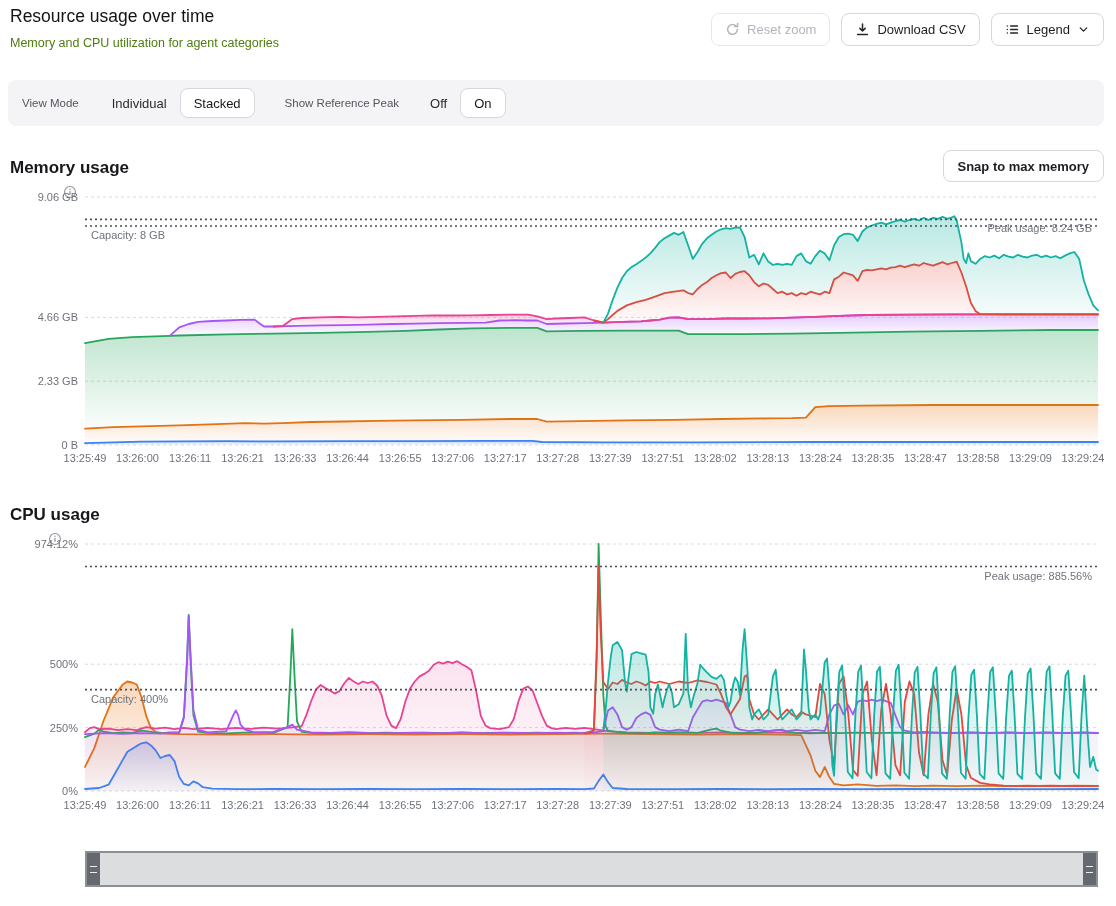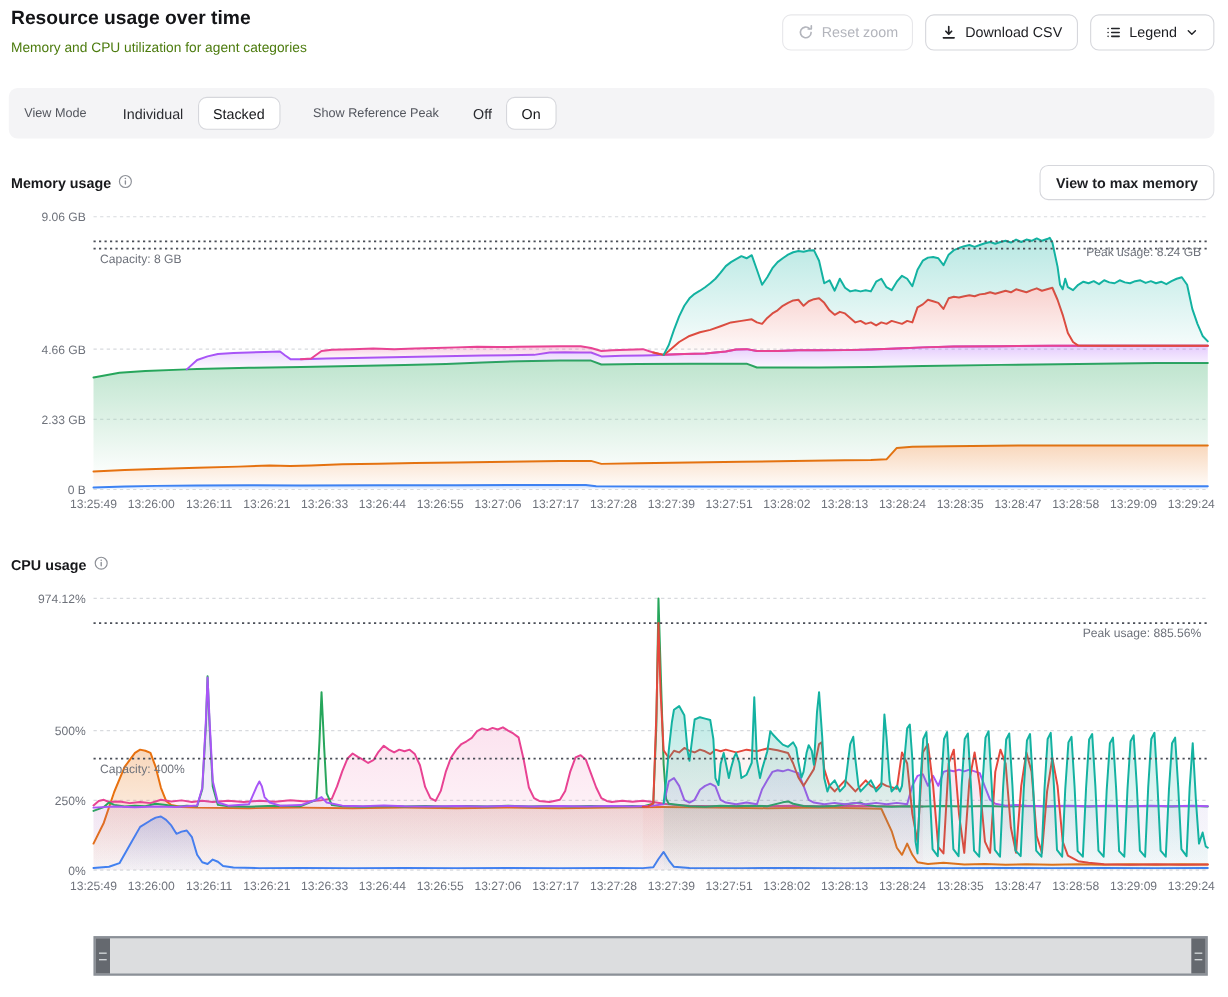--- a/index.html
+++ b/index.html
@@ -1,34 +1,34 @@
 <!DOCTYPE html>
 <html><head>
 <meta charset="utf-8">
 <style>
   html,body{margin:0;padding:0;background:#fff;}
   body{font-family:"Liberation Sans", sans-serif;color:#1b1c1f;}
   .page{position:relative;width:1116px;height:906px;background:#fff;overflow:hidden;}
-  .page-title{position:absolute;left:10px;top:6px;margin:0;font-size:17.5px;font-weight:700;color:#131417;}
+  .page-title{position:absolute;left:10px;top:6px;margin:0;font-size:17.5px;font-weight:400;color:#131417;}
   .page-subtitle{position:absolute;left:10px;top:36px;margin:0;font-size:12.5px;color:#4d7c0f;}
   .header-actions{position:absolute;top:13px;right:12px;display:flex;gap:11px;align-items:center;}
   .btn{display:inline-flex;align-items:center;gap:7px;height:33px;padding:0 13px;background:#fff;
        border:1px solid #d6d7dc;border-radius:8px;font-family:inherit;font-size:13px;font-weight:400;color:#1d1e22;cursor:pointer;}
   .btn.disabled{color:#b3b5bc;border-color:#e7e7ea;}
   .btn .ic{display:inline-flex;align-items:center;}
   .toolbar{position:absolute;left:8px;top:80px;width:1096px;height:46px;background:#f4f4f6;border-radius:8px;
            display:flex;align-items:center;box-sizing:border-box;}
   .tb-label{font-size:11.5px;color:#53565e;margin-left:14px;}
   .tb-label.second{margin-left:30px;}
   .seg{height:30px;padding:0 13px;border:none;background:transparent;border-radius:8px;font-family:inherit;
        font-size:13px;color:#2a2b30;cursor:pointer;}
   .seg.selected{background:#fff;border:1px solid #d6d7dc;color:#17181b;}
   .seg.first{margin-left:20px;}
   .seg.gap{margin-left:18px;}
-  .section-title{position:absolute;margin:0;font-size:13px;font-weight:700;color:#17181b;display:flex;align-items:center;gap:6px;}
+  .section-title{position:absolute;margin:0;font-size:17px;font-weight:700;color:#17181b;display:flex;align-items:center;gap:6px;flex-direction:column;}
   .snap-btn{position:absolute;height:32px;padding:0 14px;background:#fff;border:1px solid #d6d7dc;border-radius:8px;
             font-family:inherit;font-size:13px;font-weight:600;color:#1d1e22;cursor:pointer;}
   svg.chart{position:absolute;left:0;width:1116px;height:292px;}
   svg.chart text{font-family:"Liberation Sans",sans-serif;font-size:11px;fill:#6e727b;}
   .brush{position:absolute;left:85px;top:851px;width:1013px;height:36px;background:#dcdddf;
          border:2px solid #8b9097;box-sizing:border-box;}
   .brush-handle{position:absolute;top:0;bottom:0;width:13px;background:#65696f;display:flex;align-items:center;justify-content:center;cursor:ew-resize;}
   .brush-handle.left{left:0;}
   .brush-handle.right{right:0;}
   .grip{width:7px;height:5px;border-top:1.6px solid #eceff1;border-bottom:1.6px solid #eceff1;}
@@ -91,21 +91,21 @@
   <h2 class="section-title" style="left:10px;top:158px;">
     <span>Memory usage</span>
     <span class="ic">
       <svg width="14" height="14" viewBox="0 0 16 16">
           <circle cx="8" cy="8" r="6.2" fill="none" stroke="#8d9097" stroke-width="1.2"></circle>
           <path d="M8 7.3v3.4" stroke="#8d9097" stroke-width="1.4" stroke-linecap="round"></path>
           <circle cx="8" cy="4.9" r="0.8" fill="#8d9097"></circle>
         </svg>
     </span>
   </h2>
-  <button class="snap-btn" style="right:12px;top:150px;">View to max memory</button>
+  <button class="snap-btn" style="right:12px;top:150px;">Snap to max memory</button>
 
   <svg class="chart" style="top:185px;" viewBox="0 0 1116 292">
       <defs>
         <linearGradient id="memory-chart-g0" x1="0" y1="0" x2="0" y2="1">
           <stop offset="0" stop-color="#3b82f6" stop-opacity="0.35"></stop>
           <stop offset="1" stop-color="#3b82f6" stop-opacity="0.02"></stop>
         </linearGradient>
         <linearGradient id="memory-chart-g1" x1="0" y1="0" x2="0" y2="1">
           <stop offset="0" stop-color="#e8710f" stop-opacity="0.28"></stop>
           <stop offset="1" stop-color="#e8710f" stop-opacity="0.02"></stop>

